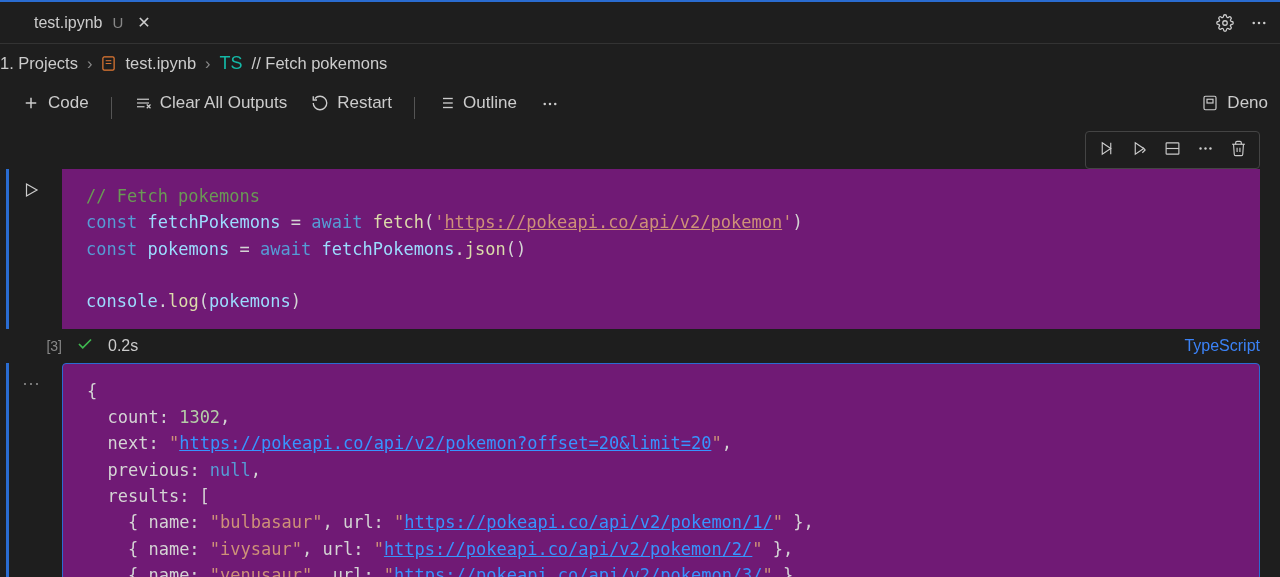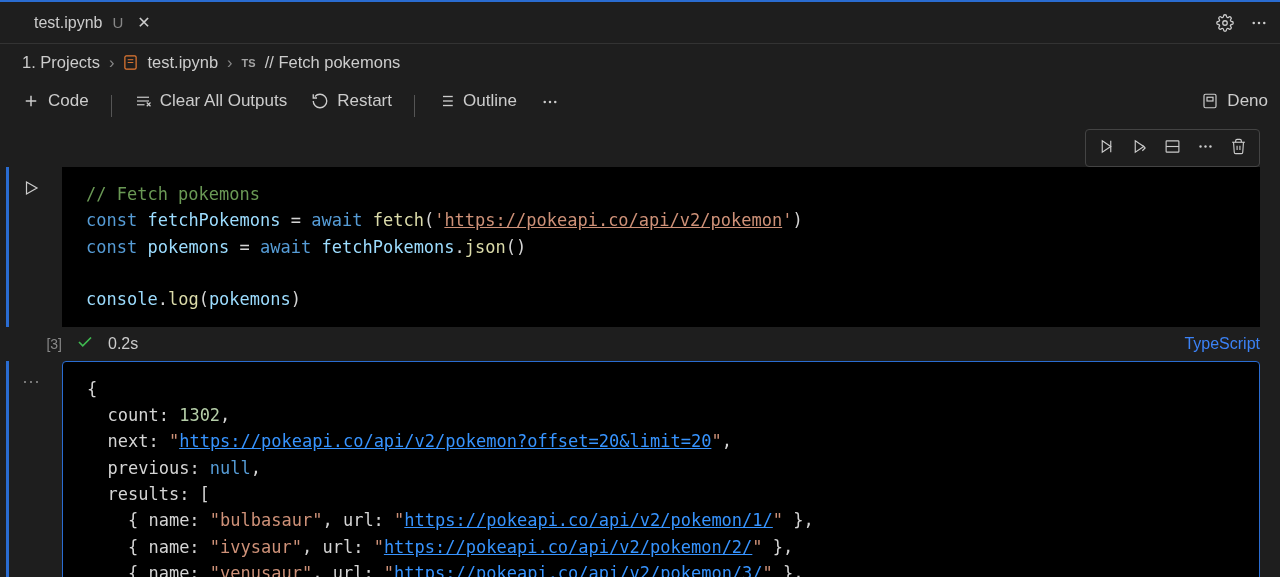--- a/index.html
+++ b/index.html
@@ -33,27 +33,27 @@
   .tab-status { color: #888; font-size: 15px; margin-left: 2px;}
   .tab-close { color: #ccc; margin-left: 6px; font-size: 16px; cursor:pointer;}
   .titlebar-right { display: flex; gap: 16px; align-items: center; color: #ccc;}
   .icon-btn { cursor: pointer; display:flex; align-items:center; justify-content:center;}
   .icon-btn svg { width: 18px; height: 18px; }
   
   .breadcrumb {
     display: flex;
     align-items: center;
     gap: 9px;
-    padding: 9px 22px;
+    padding: 9px 0;
     font-size: 16.5px;
     color: #ccc;
   }
   .breadcrumb .chev { color: #888; }
   .bc-icon { color: #e37933; font-size: 14px; display:flex;}
-  .ts-badge { font-size: 11px; font-weight: 700; color: #a3a3a3; }
+  .ts-badge { font-size: 18px; font-weight: 400; color: #14b8a6; }
 
   .toolbar {
     display:flex;
     align-items:center;
     gap: 4px;
     padding: 4px 12px 8px 12px;
     font-size: 17px;
     color: #ccc;
     justify-content: space-between;
   }
@@ -102,21 +102,21 @@
     position:absolute;
     left: 6px;
     top: 0;
     bottom: 0;
     width: 3px;
     background: #2a6cd1;
   }
   .run-btn svg { width: 18px; height: 18px; color:#ccc; cursor:pointer;}
   .cell-body {
     flex:1;
-    background: #000000;
+    background: #701a75;
     margin-right: 20px;
     padding: 14px 16px 14px 24px;
     font-family: "SF Mono", Menlo, Consolas, monospace;
     font-size: 17px;
     line-height: 1.55;
   }
   .output-border { border:1px solid #2a6cd1; border-radius:4px; }
 
   .tok-comment { color: #6a9955; }
   .tok-keyword { color: #569cd6; }

